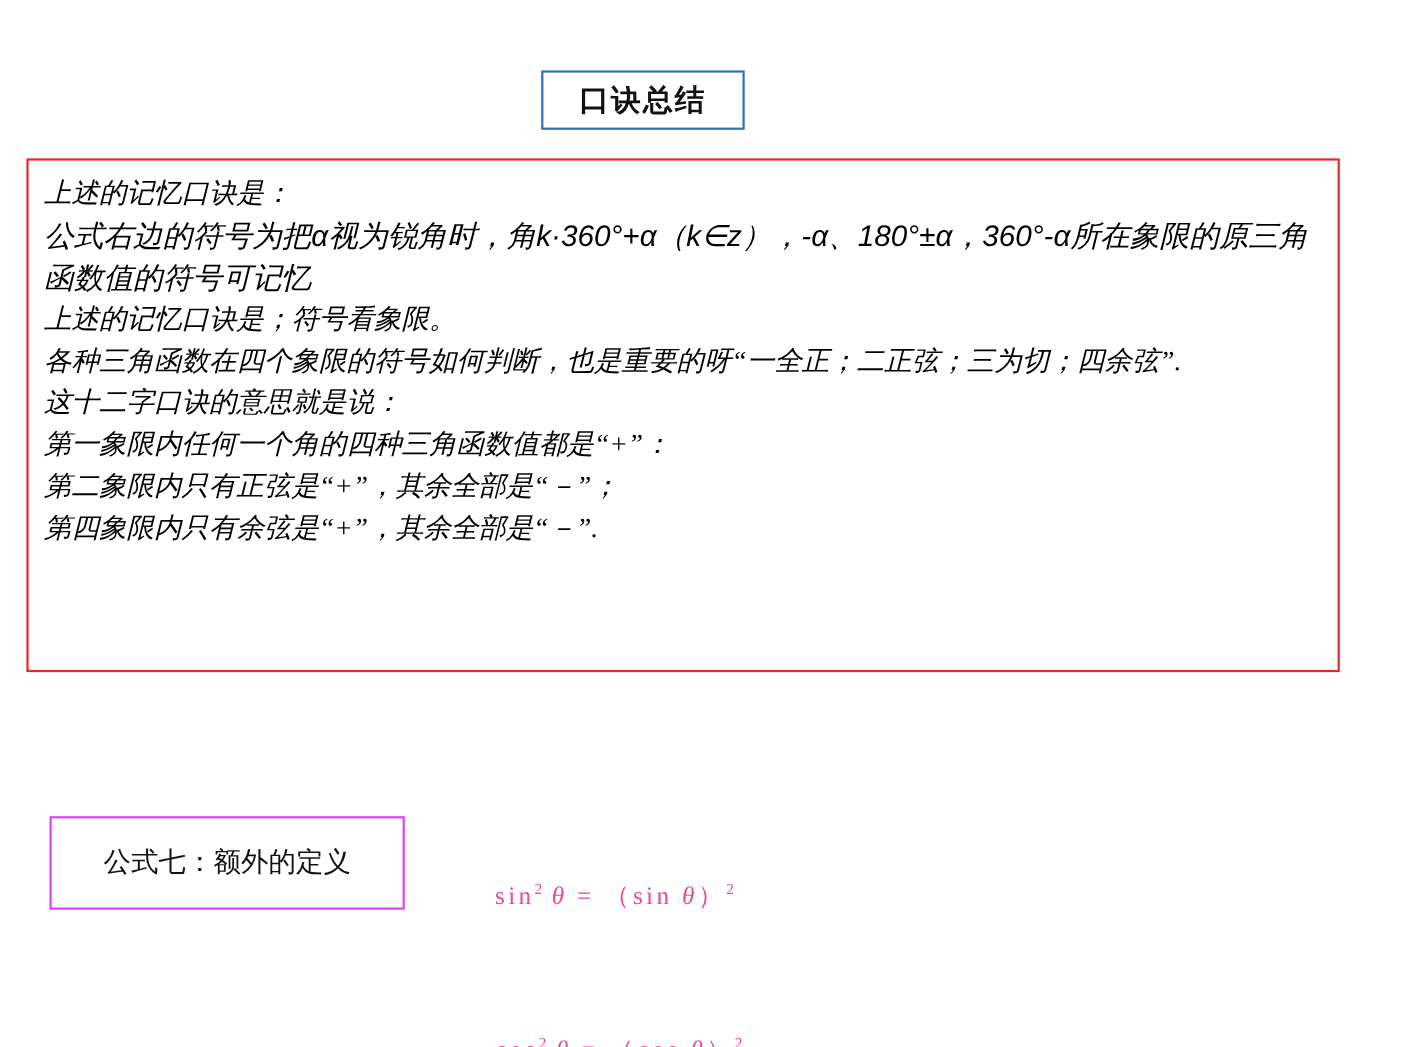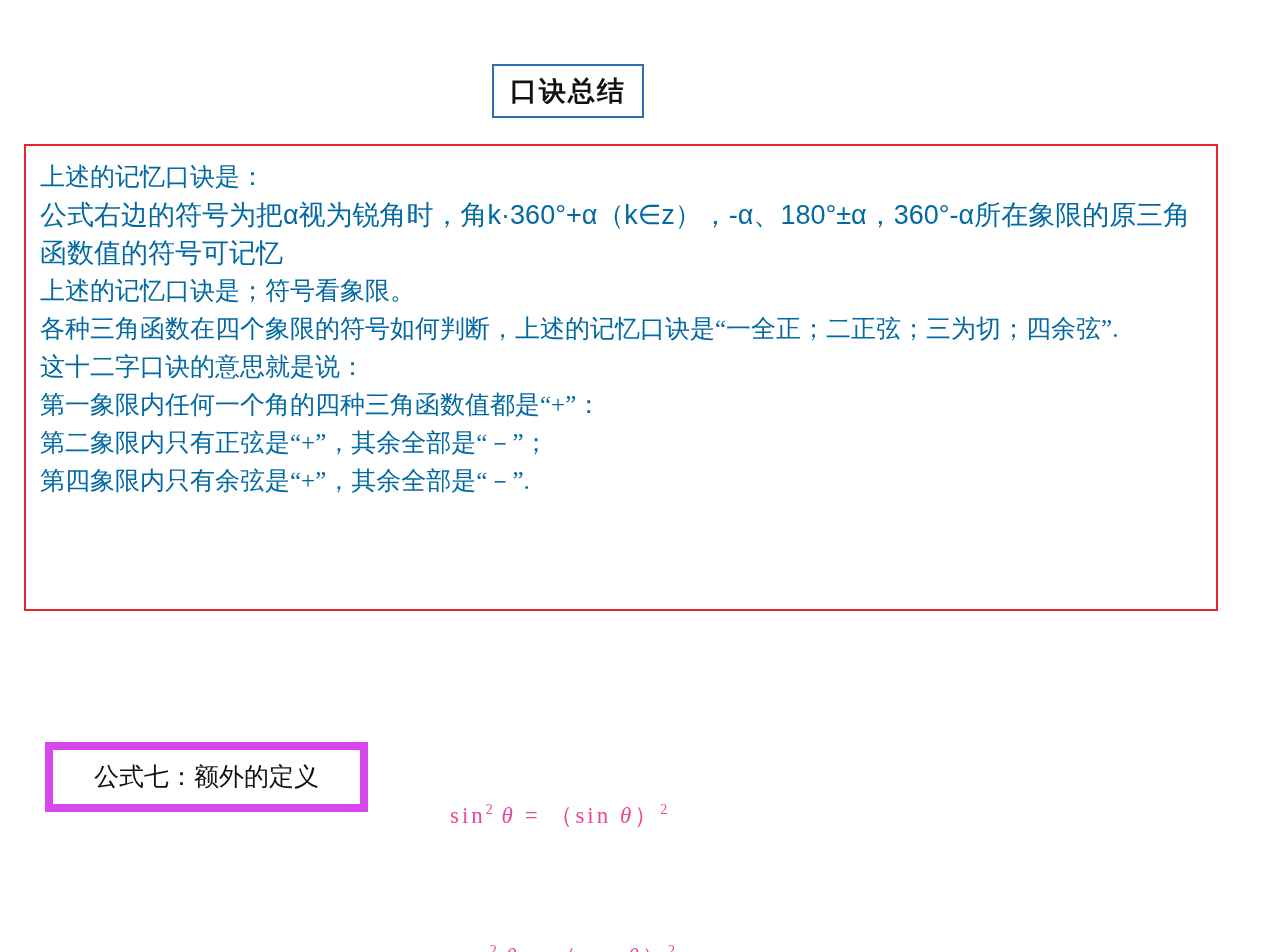--- a/index.html
+++ b/index.html
@@ -14,21 +14,21 @@
     font-family: "Liberation Serif", serif;
     color: #1a1a1a;
     overflow: hidden;
   }
 
   
   .title-box {
     position: absolute;
     left: 492px;
     top: 64px;
-    width: 152px;
+    width: 185px;
     height: 54px;
     border: 2px solid #2f6fb5;
     box-sizing: border-box;
     display: flex;
     align-items: center;
     justify-content: center;
     background: #ffffff;
   }
   .title-box .title-text {
     font-size: 27px;
@@ -46,37 +46,38 @@
     width: 1194px;
     height: 467px;
     border: 2px solid #e8242a;
     box-sizing: border-box;
     background: #ffffff;
     padding: 12px 14px 0 14px;
   }
   .line {
     font-size: 25px;
     line-height: 38px;
-    color: #0369a1;
+    color: #000000;
     white-space: normal;
     font-family: "Liberation Serif", serif;
+    font-style: italic;
   }
   .mix-sans {
     font-family: "Liberation Sans", sans-serif;
     font-size: 27px;
   }
 
   
   .formula-box {
     position: absolute;
     left: 45px;
     top: 742px;
     width: 323px;
-    height: 70px;
-    border: 8px solid #d946ef;
+    height: 85px;
+    border: 2px solid #d946ef;
     box-sizing: border-box;
     background: #ffffff;
     display: flex;
     flex-direction: column;
     align-items: center;
     justify-content: center;
   }
   .formula-box .fb-line {
     font-size: 25px;
     line-height: 34px;
@@ -112,21 +113,21 @@
 <body>
 
 <div class="title-box">
   <span class="title-text">口诀总结</span>
 </div>
 
 <div class="main-box">
   <div class="line">上述的记忆口诀是：</div>
   <div class="line mix-sans">公式右边的符号为把α视为锐角时，角k·360°+α（k∈z），-α、180°±α，360°-α所在象限的原三角函数值的符号可记忆</div>
   <div class="line">上述的记忆口诀是；符号看象限。</div>
-  <div class="line">各种三角函数在四个象限的符号如何判断，上述的记忆口诀是“一全正；二正弦；三为切；四余弦”.</div>
+  <div class="line">各种三角函数在四个象限的符号如何判断，也是重要的呀“一全正；二正弦；三为切；四余弦”.</div>
   <div class="line">这十二字口诀的意思就是说：</div>
   <div class="line">第一象限内任何一个角的四种三角函数值都是“+”：</div>
   <div class="line">第二象限内只有正弦是“+”，其余全部是“－”；</div>
   <div class="line">第四象限内只有余弦是“+”，其余全部是“－”.</div>
 </div>
 
 <div class="formula-box">
   <div class="fb-line">公式七：额外的定义</div>
 </div>
 

